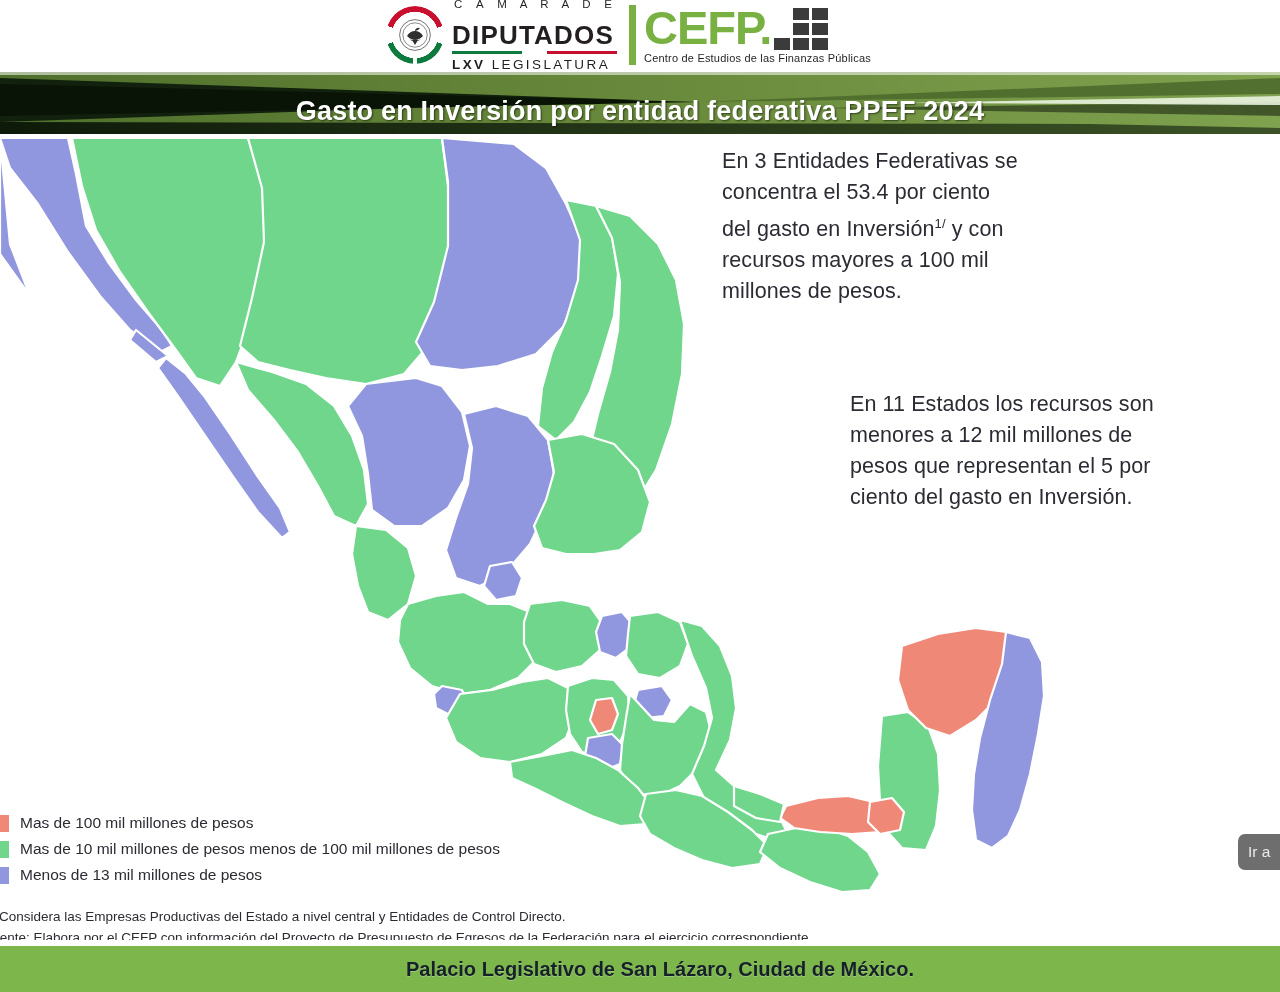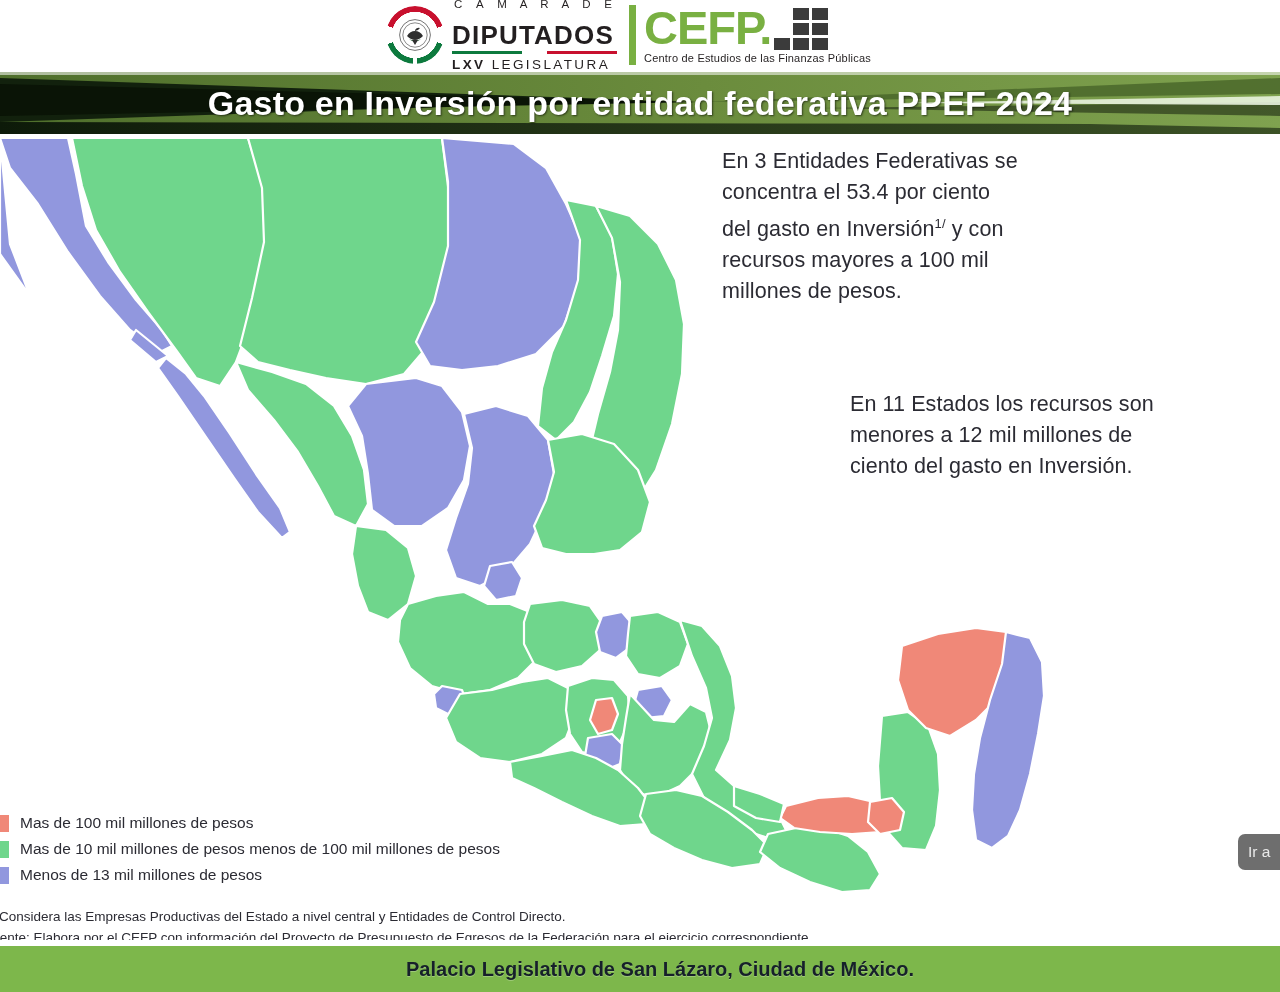--- a/index.html
+++ b/index.html
@@ -94,23 +94,23 @@
     font-size:11px;color:#231f20;margin-top:1px;letter-spacing:0.2px;
   }
 
   
   #banner{
     position:absolute;left:0;top:72px;width:1280px;height:62px;
     overflow:hidden;background:#5d7f33;
   }
   #banner svg{position:absolute;left:0;top:0;}
   #banner-title{
-    position:absolute;left:0;top:0;width:1280px;height:62px;
+    position:absolute;left:0;top:8px;width:1280px;height:62px;
     display:flex;align-items:center;justify-content:center;
-    color:#ffffff;font-size:34px;font-weight:bold;
+    color:#ffffff;font-size:27px;font-weight:bold;
     letter-spacing:0.2px;
     text-shadow:1px 1px 2px rgba(0,0,0,.55);
     font-family:"Liberation Sans",sans-serif;
   }
 
   
   #stage{
     position:absolute;left:0;top:134px;width:1060px;height:812px;
     background:#ffffff;
     text-decoration:underline;
@@ -352,20 +352,21 @@
     <div>
       <span>del gasto en Inversión</span><span class="sup">1/</span><span> y con</span>
     </div>
     <div>recursos mayores a 100 mil</div>
     <div class="last">millones de pesos.</div>
   </div>
 
   <div id="callout-2" class="callout">
     <div>En 11 Estados los recursos son</div>
     <div>menores a 12 mil millones de</div>
+    <div>pesos que representan el 5 por</div>
     <div class="last">ciento del gasto en Inversión.</div>
   </div>
 
   <div id="ir-a">Ir a</div>
 
   <div id="legend">
     <div class="legend-row">
       <span class="legend-sw" style="background:#f08878"></span>
       <span class="legend-lb">Mas de 100 mil millones de pesos</span>
     </div>

